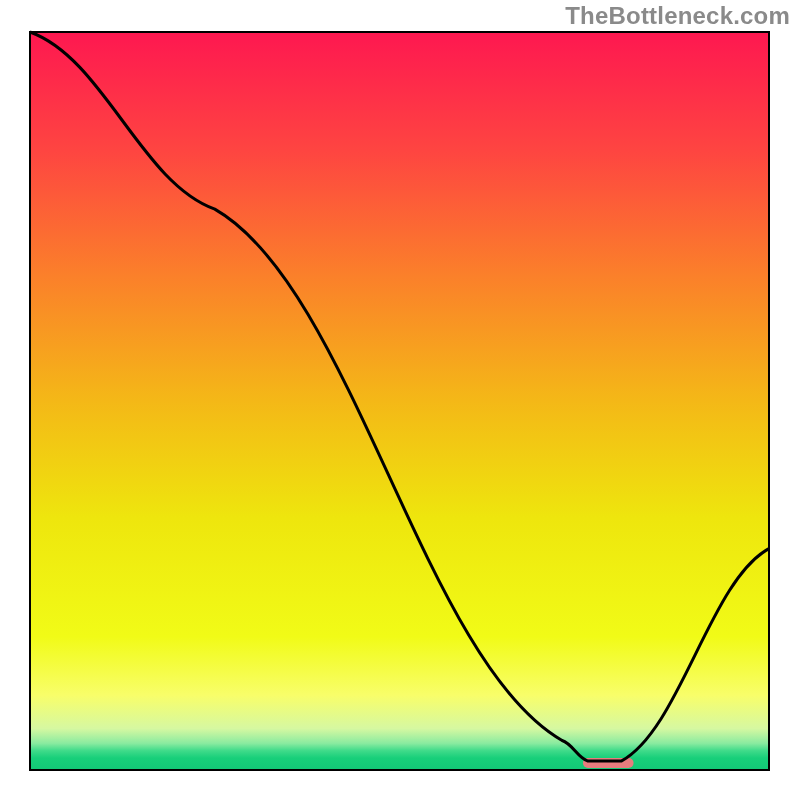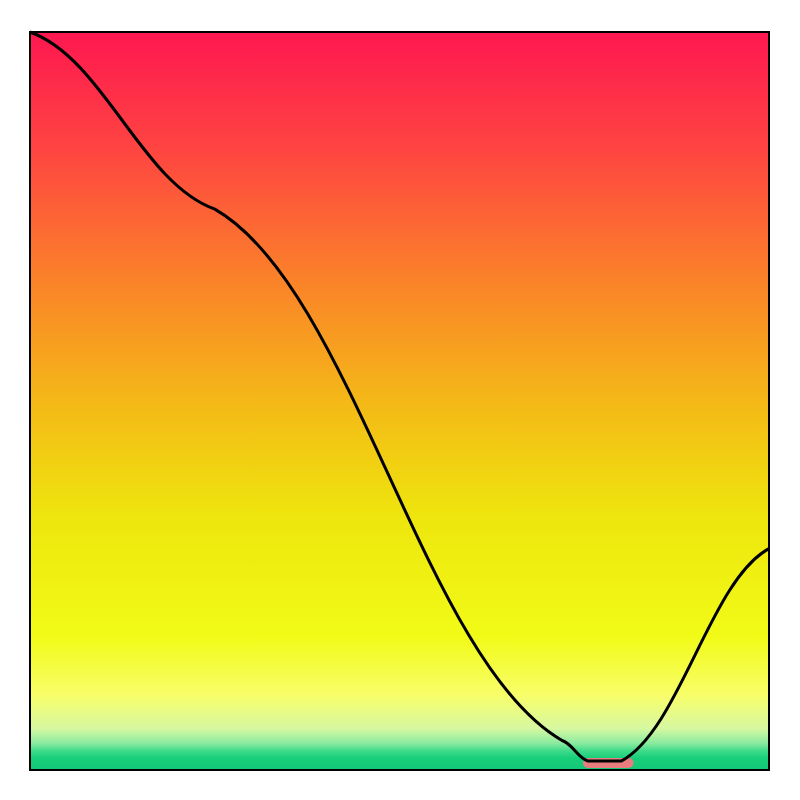--- a/index.html
+++ b/index.html
@@ -28,20 +28,21 @@
   svg.plot {
     position: absolute;
     left: 0;
     top: 0;
   }
 </style>
 </head>
 <body>
 
 <div class="stage">
+  <div class="watermark">TheBottleneck.com</div>
 
   <svg class="plot" width="800" height="800" viewBox="0 0 800 800">
     <defs>
       <linearGradient id="bg-grad" x1="0" y1="0" x2="0" y2="1">
           <stop offset="0.00%" stop-color="#fe1850"></stop>
           <stop offset="16.00%" stop-color="#fe4541"></stop>
           <stop offset="33.00%" stop-color="#fb802a"></stop>
           <stop offset="50.00%" stop-color="#f4b817"></stop>
           <stop offset="66.00%" stop-color="#eee60d"></stop>
           <stop offset="82.00%" stop-color="#f1fb17"></stop>

